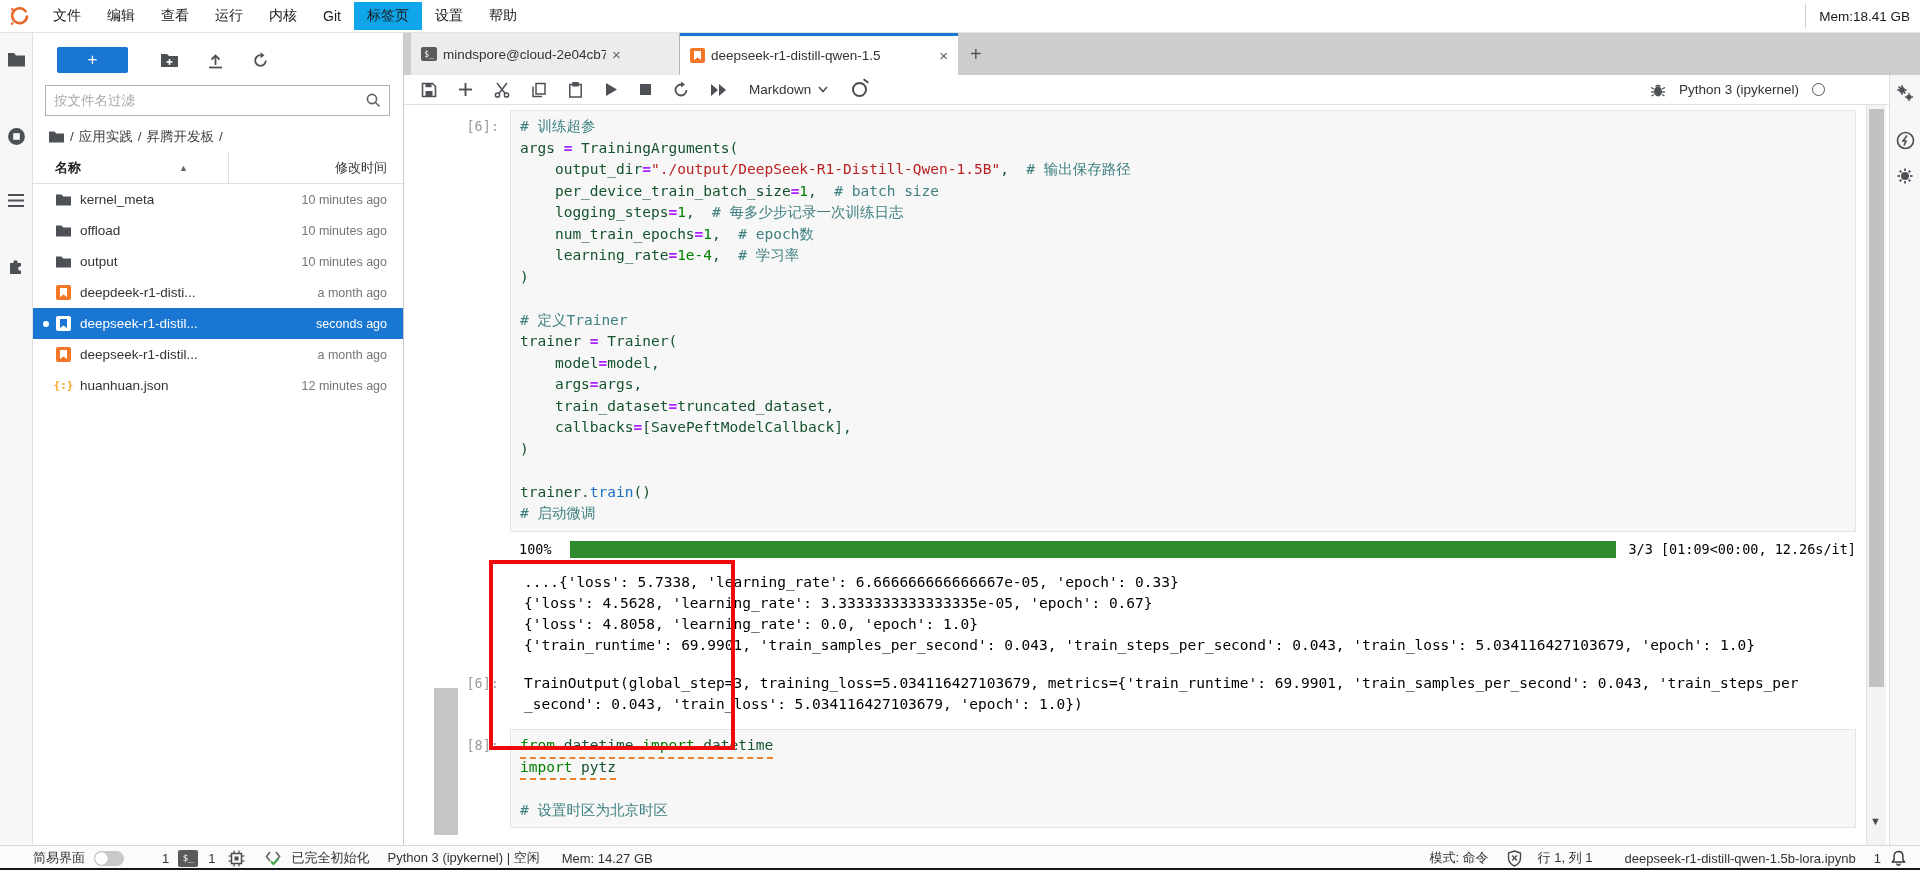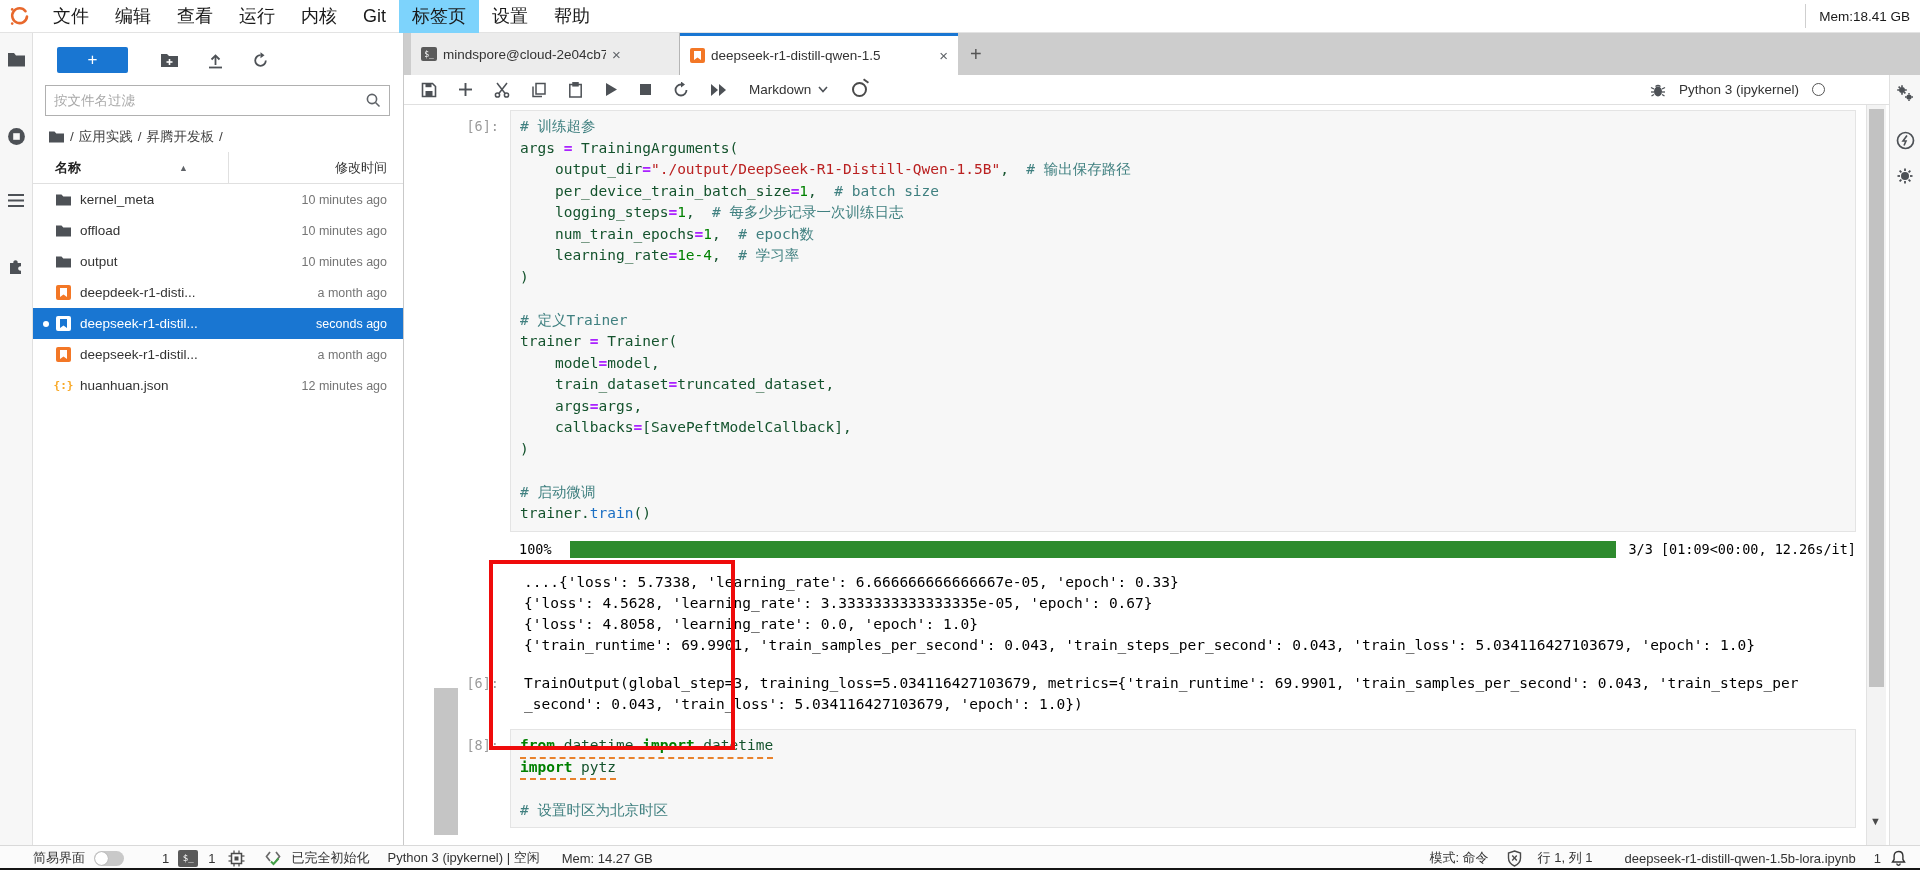--- a/index.html
+++ b/index.html
@@ -3,22 +3,22 @@
 <meta charset="utf-8">
 <style>
   *{margin:0;padding:0;box-sizing:border-box}
   html,body{width:1920px;height:870px;overflow:hidden}
   body{font-family:"Liberation Sans","DejaVu Sans",sans-serif;background:#fff;color:#1a1a1a;position:relative}
   #app{position:absolute;left:0;top:0;width:1920px;height:870px;background:#fff;overflow:hidden}
 
   
   #menubar{position:absolute;left:0;top:0;width:1920px;height:33px;background:#fff;border-bottom:1px solid #e3e3e3;display:flex;align-items:center;z-index:6}
   .logo{width:21px;height:21px;margin:0 10px 0 9px;position:relative}
-  .menu-item{padding:5px 13px;font-size:18px;color:#1a1a1a;cursor:default}
-  .menu-item.hl{background:#7dd3fc}
+  .menu-item{padding:5px 13px;font-size:14px;color:#1a1a1a;cursor:default}
+  .menu-item.hl{background:#0ea5e9}
   .mem-top{margin-left:auto;display:flex;align-items:center;height:100%}
   .mem-divider{width:1px;height:24px;background:#cfcfcf}
   .mem-text{padding:0 10px 0 13px;font-size:13.5px;color:#1a1a1a}
 
   
   #leftbar{position:absolute;left:0;top:33px;width:33px;height:812px;background:#f7f7f7;border-right:1px solid #e0e0e0;z-index:4}
   .lb-icon{position:absolute;left:0;width:32px;display:flex;justify-content:center;color:#5f6368}
 
   
   #filepanel{position:absolute;left:33px;top:33px;width:371px;height:812px;background:#fff;border-right:1px solid #c9c9c9;overflow:hidden;z-index:4}
@@ -75,21 +75,21 @@
   .cellrow{display:flex}
   .prompt{flex:0 0 106px;text-align:right;padding-right:11px;padding-top:6px;font:13.5px/21.5px "DejaVu Sans Mono",monospace;color:#9b9b9b}
   .editor{flex:1;margin-right:10px;background:#f7f7f7;border:1px solid #e4e4e4;padding:5px 0 6px 9px;overflow:hidden}
   .cl{white-space:pre;font:14.5px/21.5px "DejaVu Sans Mono",monospace;height:21.5px;color:#000}
   .cw{display:inline-block}
   .cw.ul{border-bottom:2px dashed #e8822c}
   .tk-com{color:#408080;}
   .tk-str{color:#ba2121}
   .tk-num{color:#008000}
   .tk-op{color:#aa22ff;font-weight:bold}
-  .tk-kw{color:#008000;font-weight:bold}
+  .tk-kw{color:#008000;font-weight:normal}
   .tk-fn{color:#1a6fc4}
   .tk-v{color:#14532d}
   .cell1{margin-top:5px}
   .wrow{margin-top:7px;display:flex;align-items:center;height:22px}
   .wpad{flex:0 0 106px}
   .wbox{flex:1;margin-right:10px;display:flex;align-items:center;padding-left:9px}
   .wpct{font:13.5px/17px "DejaVu Sans Mono",monospace;width:47px;color:#000}
   .wbar{flex:1;height:17px;background:#2e8b2e;margin:0 12px 0 4px}
   .wstat{font:13.5px/17px "DejaVu Sans Mono",monospace;white-space:nowrap;color:#000}
   .stream{margin-top:11px;padding-left:120px}
@@ -423,27 +423,27 @@
             <div class="cl"><span class="cw"><span class="tk-v">    output_dir</span><span class="tk-op">=</span><span class="tk-str">"./output/DeepSeek-R1-Distill-Qwen-1.5B"</span><span class="tk-v">,  </span><span class="tk-com"># 输出保存路径</span></span></div>
             <div class="cl"><span class="cw"><span class="tk-v">    per_device_train_batch_size</span><span class="tk-op">=</span><span class="tk-num">1</span><span class="tk-v">,  </span><span class="tk-com"># batch size</span></span></div>
             <div class="cl"><span class="cw"><span class="tk-v">    logging_steps</span><span class="tk-op">=</span><span class="tk-num">1</span><span class="tk-v">,  </span><span class="tk-com"># 每多少步记录一次训练日志</span></span></div>
             <div class="cl"><span class="cw"><span class="tk-v">    num_train_epochs</span><span class="tk-op">=</span><span class="tk-num">1</span><span class="tk-v">,  </span><span class="tk-com"># epoch数</span></span></div>
             <div class="cl"><span class="cw"><span class="tk-v">    learning_rate</span><span class="tk-op">=</span><span class="tk-num">1e-4</span><span class="tk-v">,  </span><span class="tk-com"># 学习率</span></span></div>
             <div class="cl"><span class="cw"><span class="tk-v">)</span></span></div>
             <div class="cl"><span class="cw">&nbsp;</span></div>
             <div class="cl"><span class="cw"><span class="tk-com"># 定义Trainer</span></span></div>
             <div class="cl"><span class="cw"><span class="tk-v">trainer </span><span class="tk-op">=</span><span class="tk-v"> Trainer(</span></span></div>
             <div class="cl"><span class="cw"><span class="tk-v">    model</span><span class="tk-op">=</span><span class="tk-v">model,</span></span></div>
+            <div class="cl"><span class="cw"><span class="tk-v">    args</span><span class="tk-op">=</span><span class="tk-v">args,</span></span></div>
             <div class="cl"><span class="cw"><span class="tk-v">    train_dataset</span><span class="tk-op">=</span><span class="tk-v">truncated_dataset,</span></span></div>
-            <div class="cl"><span class="cw"><span class="tk-v">    args</span><span class="tk-op">=</span><span class="tk-v">args,</span></span></div>
             <div class="cl"><span class="cw"><span class="tk-v">    callbacks</span><span class="tk-op">=</span><span class="tk-v">[SavePeftModelCallback],</span></span></div>
             <div class="cl"><span class="cw"><span class="tk-v">)</span></span></div>
             <div class="cl"><span class="cw">&nbsp;</span></div>
+            <div class="cl"><span class="cw"><span class="tk-v">trainer.</span><span class="tk-fn">train</span><span class="tk-v">()</span></span></div>
             <div class="cl"><span class="cw"><span class="tk-com"># 启动微调</span></span></div>
-            <div class="cl"><span class="cw"><span class="tk-v">trainer.</span><span class="tk-fn">train</span><span class="tk-v">()</span></span></div>
           </div>
       </div>
 
       <div class="wrow">
         <div class="wpad"></div>
         <div class="wbox">
           <span class="wpct">100%</span>
           <div class="wbar" style="background: rgb(46, 139, 46);"></div>
           <span class="wstat">3/3 [01:09&lt;00:00, 12.26s/it]</span>
         </div>

